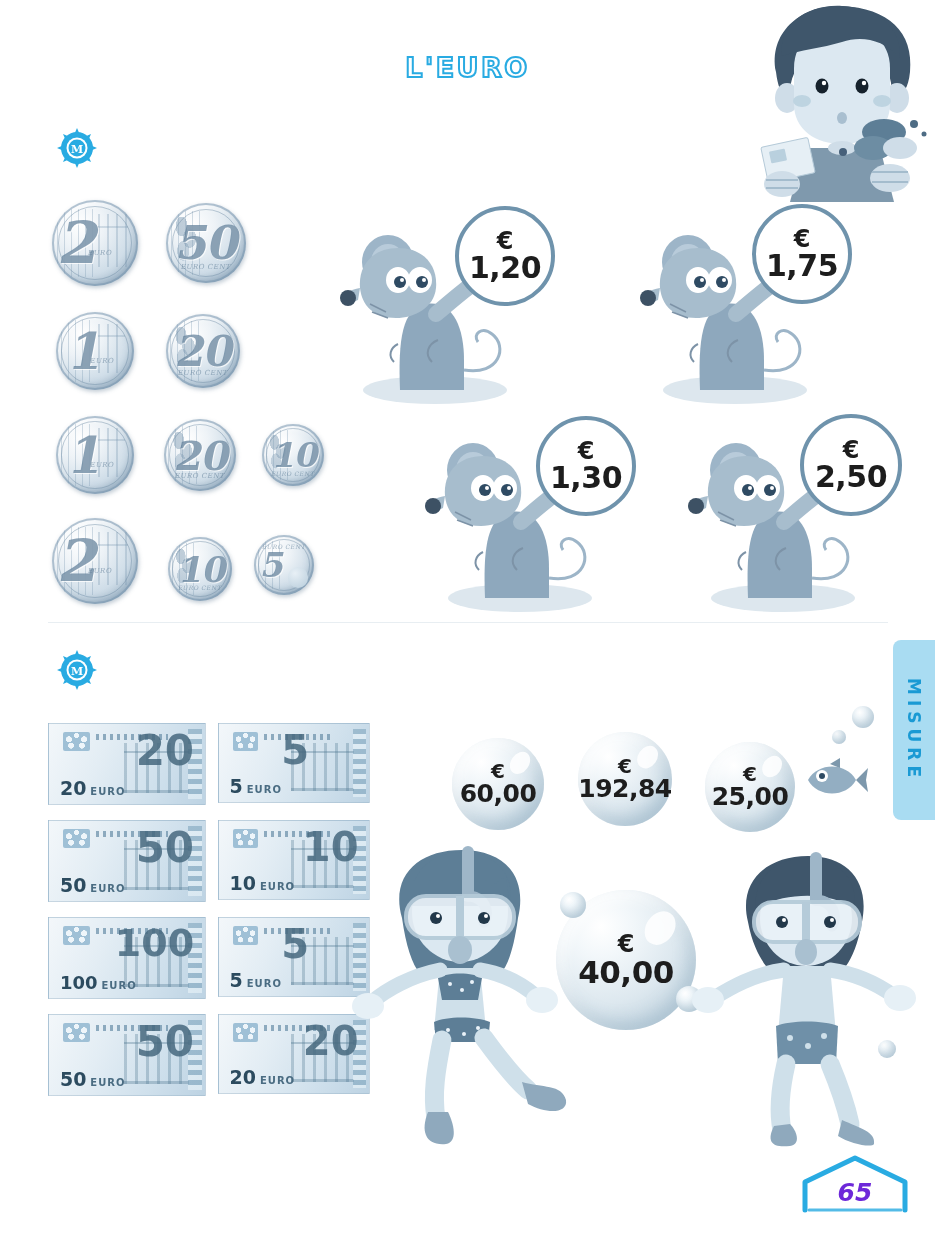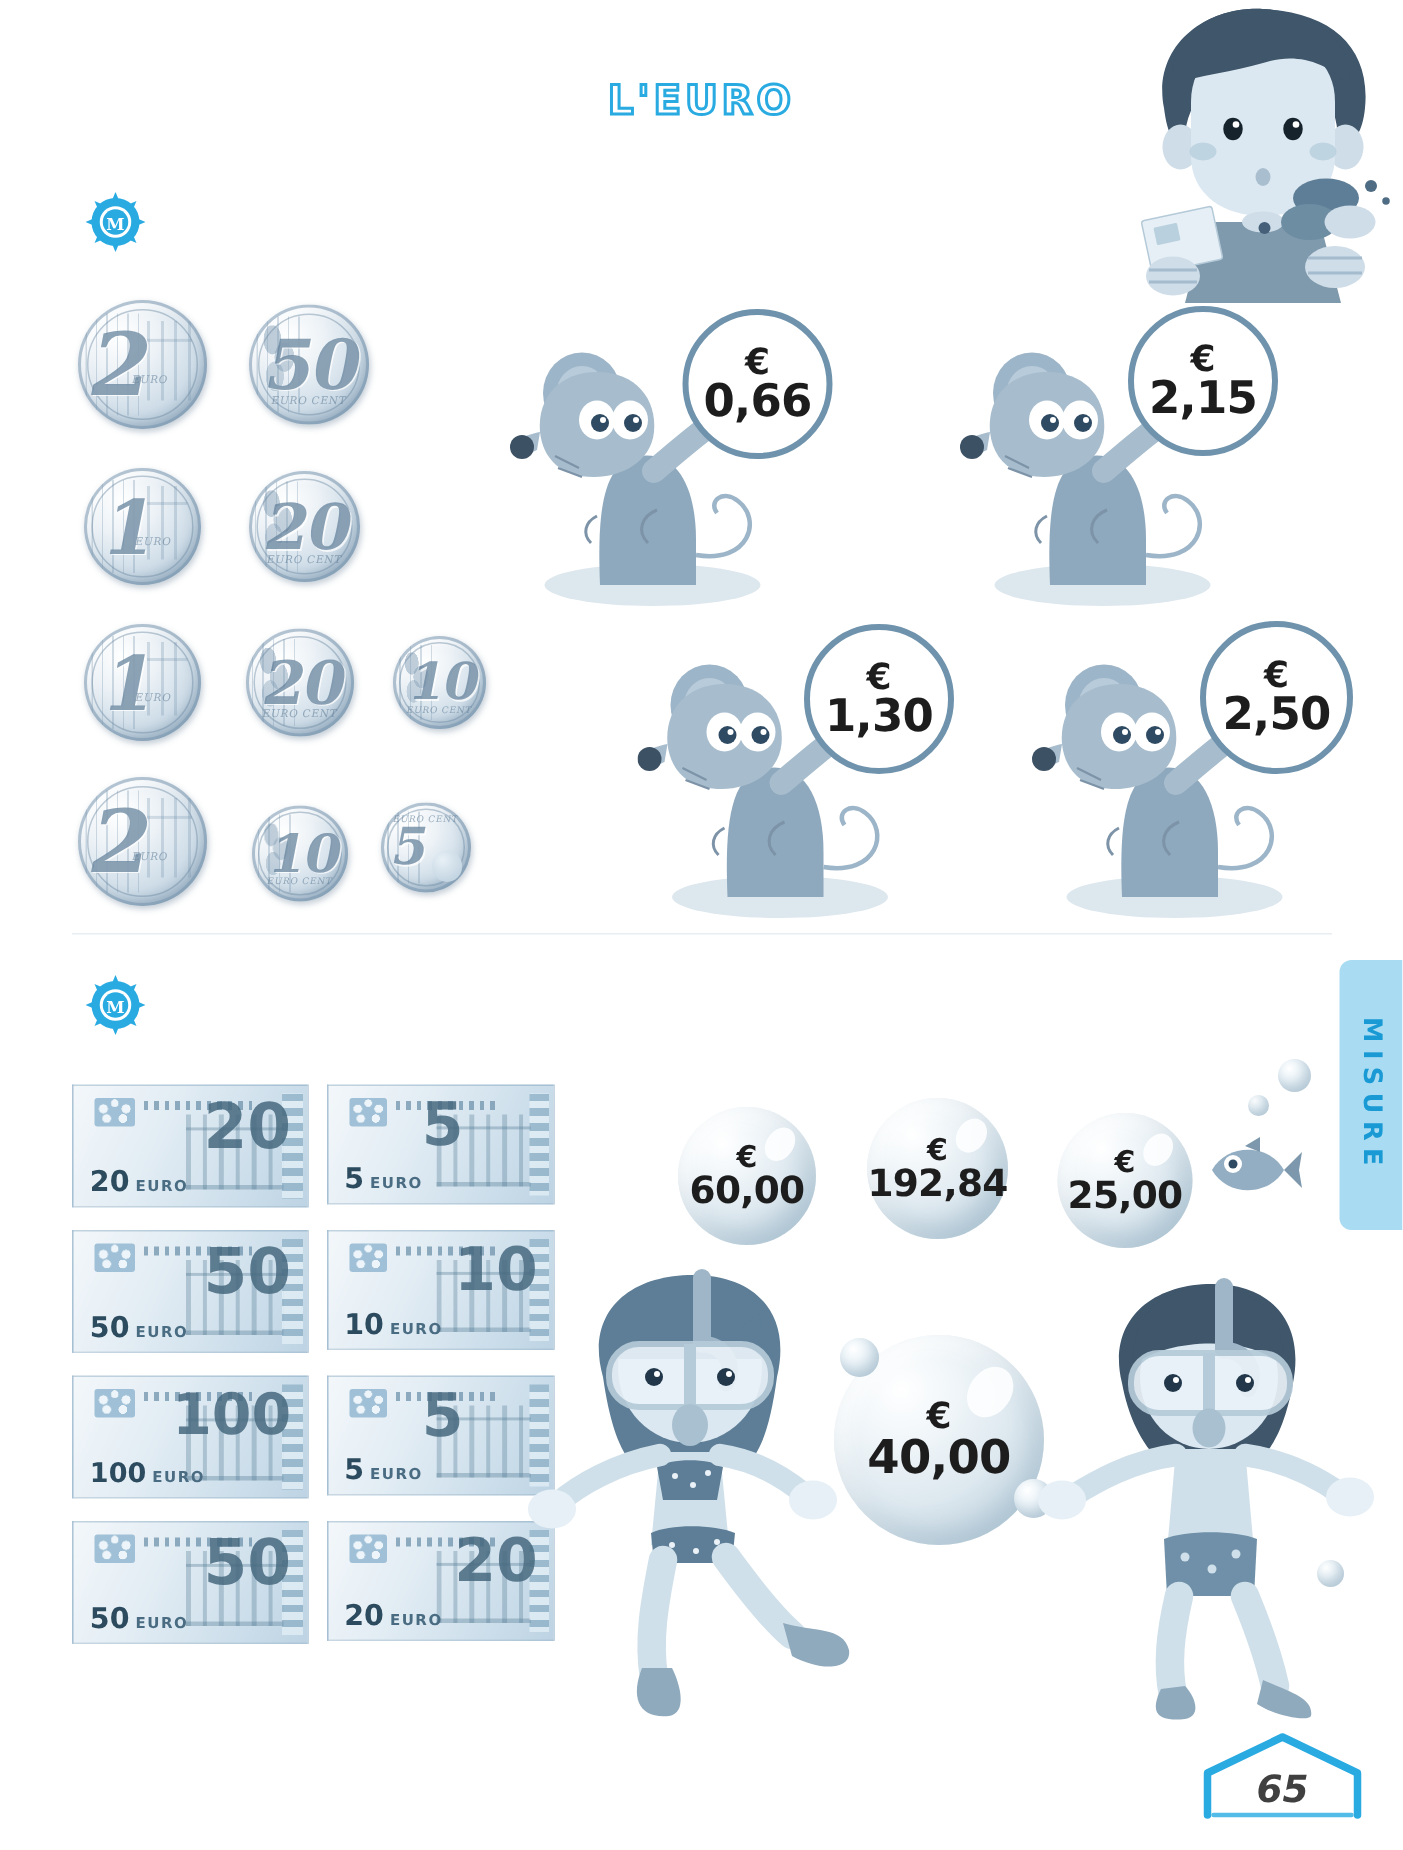--- a/index.html
+++ b/index.html
@@ -188,21 +188,21 @@
 
   
   .footer {
     position:absolute; left:0; top:1185px; width:935px; text-align:center;
     font-family:"DejaVu Sans", sans-serif; font-size:14px; color:#8a8a8a;
   }
   .pagebadge { position:absolute; left:795px; top:1152px; width:120px; height:62px; }
   .pagebadge .num {
     position:absolute; left:0; top:26px; width:120px; text-align:center;
     font-family:"DejaVu Sans", sans-serif; font-style:italic; font-weight:bold;
-    font-size:25px; color:#404040;
+    font-size:25px; color:#6d28d9;
   }
 
   
   .hairline { position:absolute; }
 </style>
 </head>
 <body>
 
 <div id="page">
 
@@ -384,21 +384,21 @@
     <circle cx="62" cy="50" r="2" fill="#ffffff"></circle>
     <circle cx="84" cy="50" r="2" fill="#ffffff"></circle>
     <path d="M30 74 l16 8 M32 82 l16 6" stroke="#7d93a7" stroke-width="1.5" fill="none"></path>
     <path d="M96 84 C110 72 122 62 130 56" stroke="#a7bdcd" stroke-width="16" fill="none" stroke-linecap="round"></path>
     <path d="M98 110 C88 114 84 124 92 132" stroke="#7d93a7" stroke-width="2" fill="none"></path>
     <path d="M58 114 C50 118 48 126 54 132" stroke="#7d93a7" stroke-width="2" fill="none"></path>
     <path d="M124 140 C160 146 168 116 152 104 C142 96 132 104 138 112" stroke="#9db5c8" stroke-width="3" fill="none"></path>
   </svg>
   <div class="vcircle" style="left:455px; top:206px; width:100px; height:100px;">
     <div class="eur">€</div>
-    <div class="num">0,66</div>
+    <div class="num">1,20</div>
   </div>
 
   <svg class="mouse-wrap" style="left:640px; top:230px;" width="200" height="180" viewBox="0 0 200 180">
     <ellipse cx="95" cy="160" rx="72" ry="14" fill="#dde7ee"></ellipse>
     <path d="M60 160 C58 110 62 78 86 74 C112 70 124 96 124 130 L124 160 Z" fill="#8ea8bd"></path>
     <ellipse cx="48" cy="32" rx="26" ry="27" fill="#9db5c8"></ellipse>
     <ellipse cx="48" cy="32" rx="17" ry="18" fill="#b8cbda"></ellipse>
     <path d="M20 58 C18 34 34 18 58 18 C84 18 98 36 96 58 C94 78 74 88 56 88 C34 88 22 76 20 58 Z" fill="#a7bdcd"></path>
     <path d="M20 58 C10 60 2 64 2 68 C2 73 10 74 18 70 Z" fill="#a7bdcd"></path>
     <circle cx="8" cy="68" r="8" fill="#3d5164"></circle>
@@ -409,21 +409,21 @@
     <circle cx="62" cy="50" r="2" fill="#ffffff"></circle>
     <circle cx="84" cy="50" r="2" fill="#ffffff"></circle>
     <path d="M30 74 l16 8 M32 82 l16 6" stroke="#7d93a7" stroke-width="1.5" fill="none"></path>
     <path d="M96 84 C110 72 122 62 130 56" stroke="#a7bdcd" stroke-width="16" fill="none" stroke-linecap="round"></path>
     <path d="M98 110 C88 114 84 124 92 132" stroke="#7d93a7" stroke-width="2" fill="none"></path>
     <path d="M58 114 C50 118 48 126 54 132" stroke="#7d93a7" stroke-width="2" fill="none"></path>
     <path d="M124 140 C160 146 168 116 152 104 C142 96 132 104 138 112" stroke="#9db5c8" stroke-width="3" fill="none"></path>
   </svg>
   <div class="vcircle" style="left:752px; top:204px; width:100px; height:100px;">
     <div class="eur">€</div>
-    <div class="num">2,15</div>
+    <div class="num">1,75</div>
   </div>
 
   <svg class="mouse-wrap" style="left:425px; top:438px;" width="200" height="180" viewBox="0 0 200 180">
     <ellipse cx="95" cy="160" rx="72" ry="14" fill="#dde7ee"></ellipse>
     <path d="M60 160 C58 110 62 78 86 74 C112 70 124 96 124 130 L124 160 Z" fill="#8ea8bd"></path>
     <ellipse cx="48" cy="32" rx="26" ry="27" fill="#9db5c8"></ellipse>
     <ellipse cx="48" cy="32" rx="17" ry="18" fill="#b8cbda"></ellipse>
     <path d="M20 58 C18 34 34 18 58 18 C84 18 98 36 96 58 C94 78 74 88 56 88 C34 88 22 76 20 58 Z" fill="#a7bdcd"></path>
     <path d="M20 58 C10 60 2 64 2 68 C2 73 10 74 18 70 Z" fill="#a7bdcd"></path>
     <circle cx="8" cy="68" r="8" fill="#3d5164"></circle>

